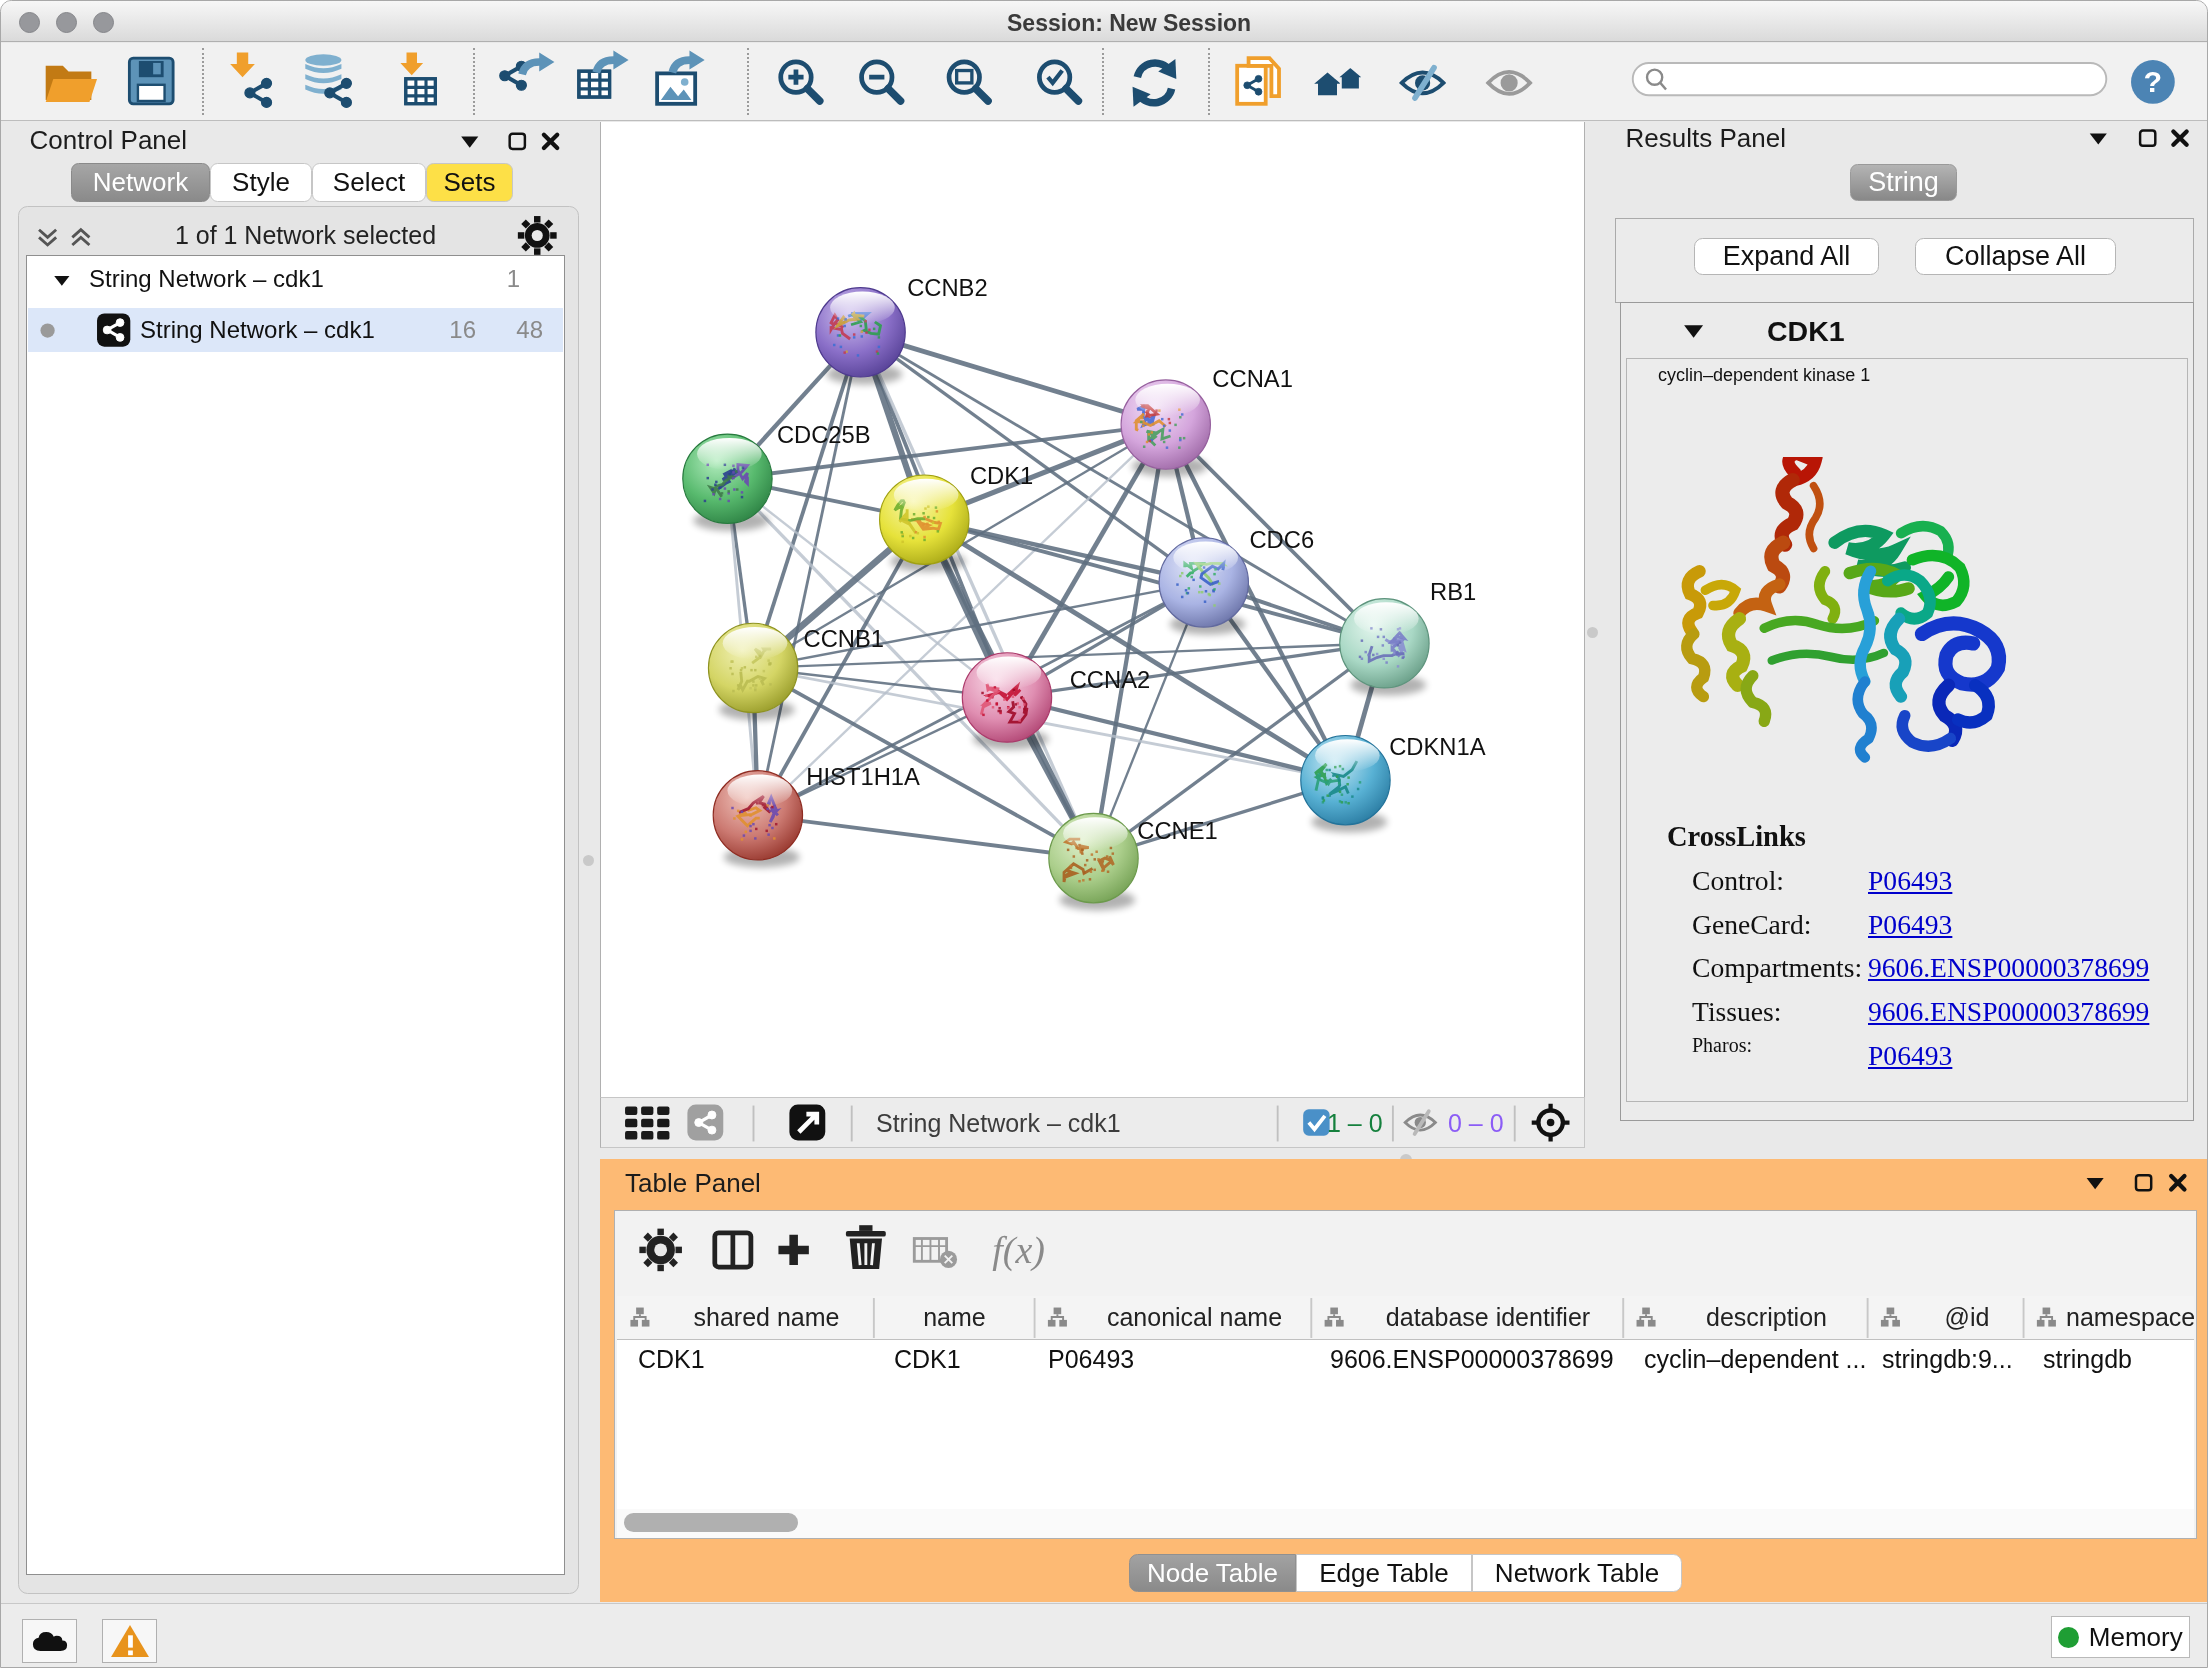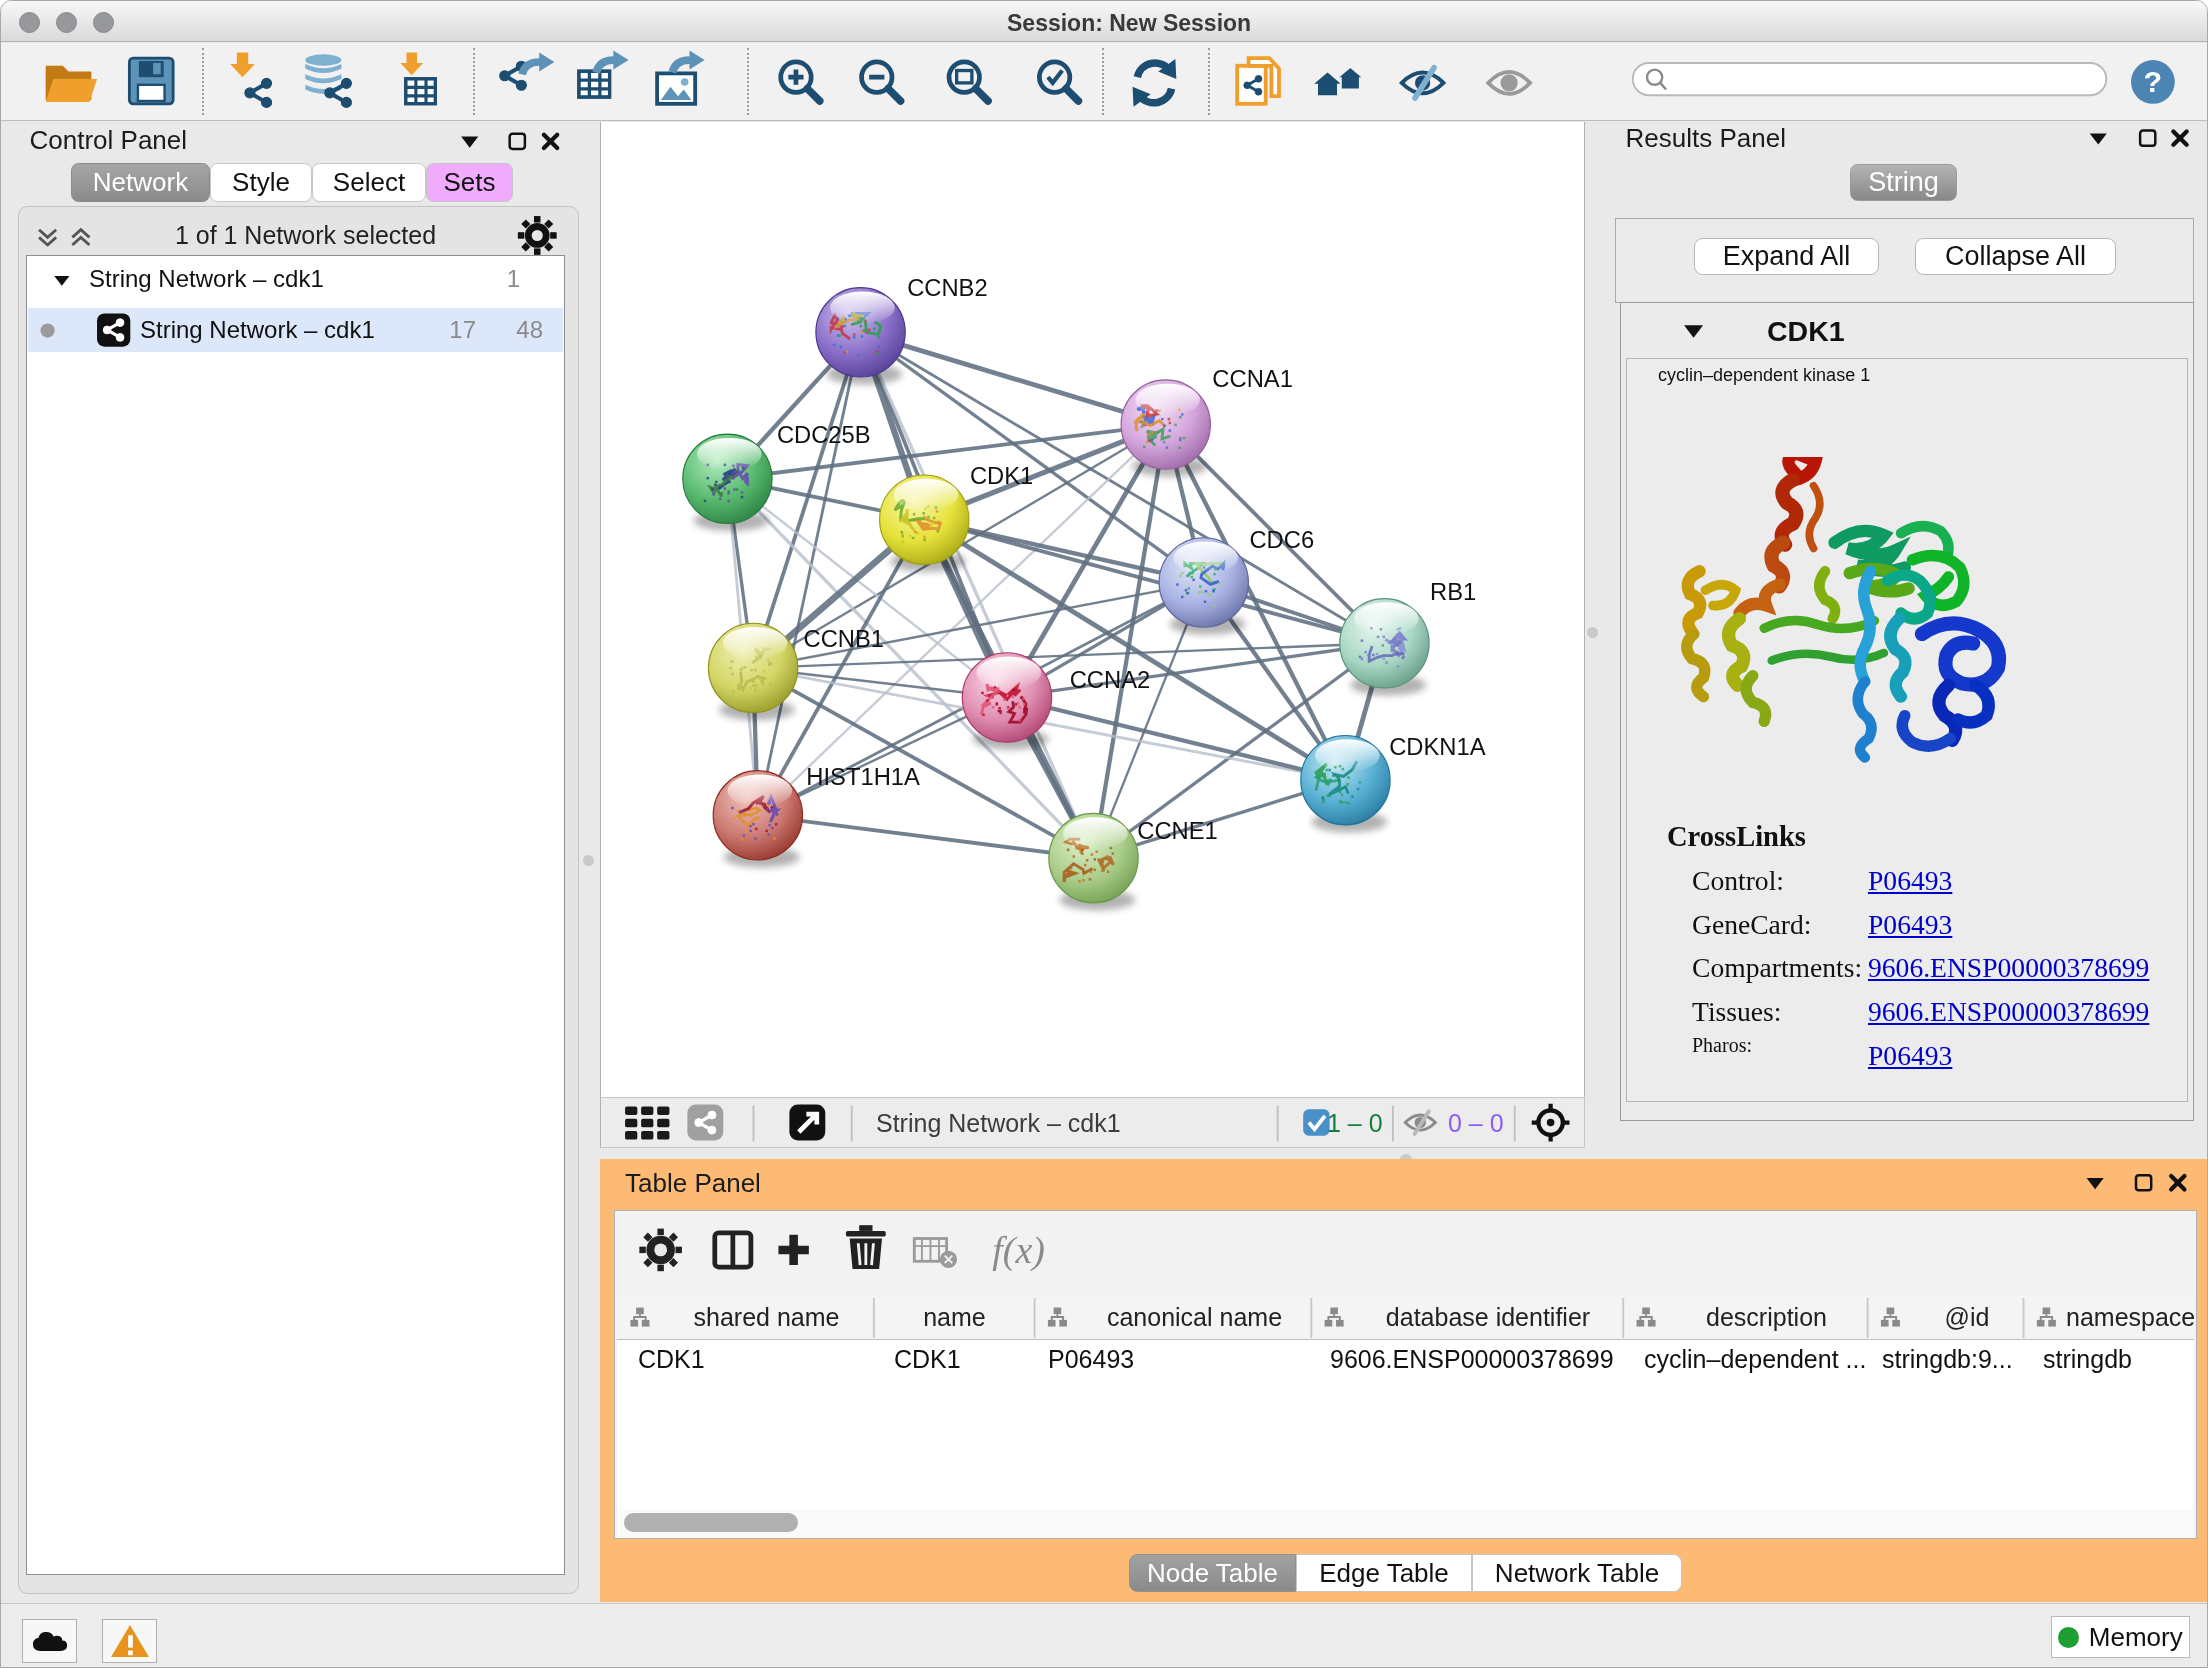--- a/index.html
+++ b/index.html
@@ -151,21 +151,21 @@
         <path d="M484 15.05 L502 15.05 L493 26.75 Z" fill="#111"></path>
         <rect x="535" y="12" width="16" height="16" rx="3" fill="none" stroke="#111" stroke-width="2.6"></rect>
         <g stroke="#111" stroke-width="4.5" stroke-linecap="round">
           <path d="M571 13 L585 27 M585 13 L571 27"></path>
         </g>
       </svg>
       <div class="abs" style="left:28.5px;top:2.9px;font-size:26px;color:#1c1c1c">Control Panel</div>
       <div class="abs" style="left:70px;top:41px;width:139px;height:39px;background:linear-gradient(#a6a6a6,#8a8a8a);color:#fff;border:1px solid #8a8a8a;border-radius:7.6px;font-size:26px;display:flex;align-items:center;justify-content:center">Network</div>
       <div class="abs" style="left:209px;top:41px;width:102px;height:39px;background:#fff;color:#111;border:1px solid #c6c6c6;border-radius:7.6px;font-size:26px;display:flex;align-items:center;justify-content:center">Style</div>
       <div class="abs" style="left:311px;top:41px;width:114px;height:39px;background:#fff;color:#111;border:1px solid #c6c6c6;border-radius:7.6px;font-size:26px;display:flex;align-items:center;justify-content:center">Select</div>
-      <div class="abs" style="left:425px;top:41px;width:87px;height:39px;background:#f0abfc;color:#111;border:1px solid #c6c6c6;border-radius:7.6px;font-size:26px;display:flex;align-items:center;justify-content:center">Sets</div>
+      <div class="abs" style="left:425px;top:41px;width:87px;height:39px;background:#fde047;color:#111;border:1px solid #c6c6c6;border-radius:7.6px;font-size:26px;display:flex;align-items:center;justify-content:center">Sets</div>
       <div class="abs" style="left:17px;top:84px;width:561px;height:1388px;background:#e4e4e4;border:1px solid #c2c2c2;border-radius:9.5px"></div>
       <svg width="599" height="1481" style="position:absolute;left:0;top:0" viewBox="0 0 630 1557">
         <g stroke="#555" stroke-width="3" fill="none">
           <path d="M40 113 L49 121 L58 113 M40 121 L49 129 L58 121"></path>
           <path d="M75 129 L84 121 L93 129 M75 121 L84 113 L93 121"></path>
         </g>
         <circle cx="564" cy="119" r="13" fill="#111"></circle>
         <rect x="577.6" y="115.6" width="6.8" height="6.8" fill="#111" transform="rotate(0 581.0 119.0)"></rect>
         <rect x="572.6208152801713" y="127.62081528017131" width="6.8" height="6.8" fill="#111" transform="rotate(45 576.0208152801713 131.02081528017132)"></rect>
         <rect x="560.6" y="132.6" width="6.8" height="6.8" fill="#111" transform="rotate(90 564.0 136.0)"></rect>
@@ -186,21 +186,21 @@
         <g transform="translate(108.7,208.7) scale(0.9722222222222222)" fill="#fff" stroke="#fff">
           <circle cx="3" cy="10" r="4.2"></circle>
           <circle cx="17" cy="2" r="4.2"></circle>
           <circle cx="17" cy="18" r="4.2"></circle>
           <path d="M3 10 L17 2 M3 10 L17 18" stroke-width="3.4" fill="none"></path>
         </g>
       </svg>
       <div class="abs" style="left:88px;top:143px;font-size:24px;color:#111">String Network – cdk1</div>
       <div class="abs" style="left:466px;top:143px;width:53px;font-size:24px;color:#8a8a8a;text-align:right">1</div>
       <div class="abs" style="left:139px;top:194px;font-size:24px;color:#111">String Network – cdk1</div>
-      <div class="abs" style="left:418px;top:194px;width:57px;font-size:24px;color:#8a8a8a;text-align:right">17</div>
+      <div class="abs" style="left:418px;top:194px;width:57px;font-size:24px;color:#8a8a8a;text-align:right">16</div>
       <div class="abs" style="left:485px;top:194px;width:57px;font-size:24px;color:#8a8a8a;text-align:right">48</div>
     </div>
     <div class="abs" style="left:599px;top:121px;width:985px;height:975px;background:#fff;border-left:1px solid #b0b0b0;border-right:1px solid #b0b0b0">
       <svg width="985" height="975" style="position:absolute;left:0;top:0" viewBox="0 0 1036 1025">
         <defs>
           <radialGradient id="ng0" cx="0.38" cy="0.30" r="0.80">
             <stop offset="0" stop-color="#cfc0ee"></stop>
             <stop offset="0.55" stop-color="#8a6fc8"></stop>
             <stop offset="1" stop-color="#4e3a8e"></stop>
           </radialGradient>

